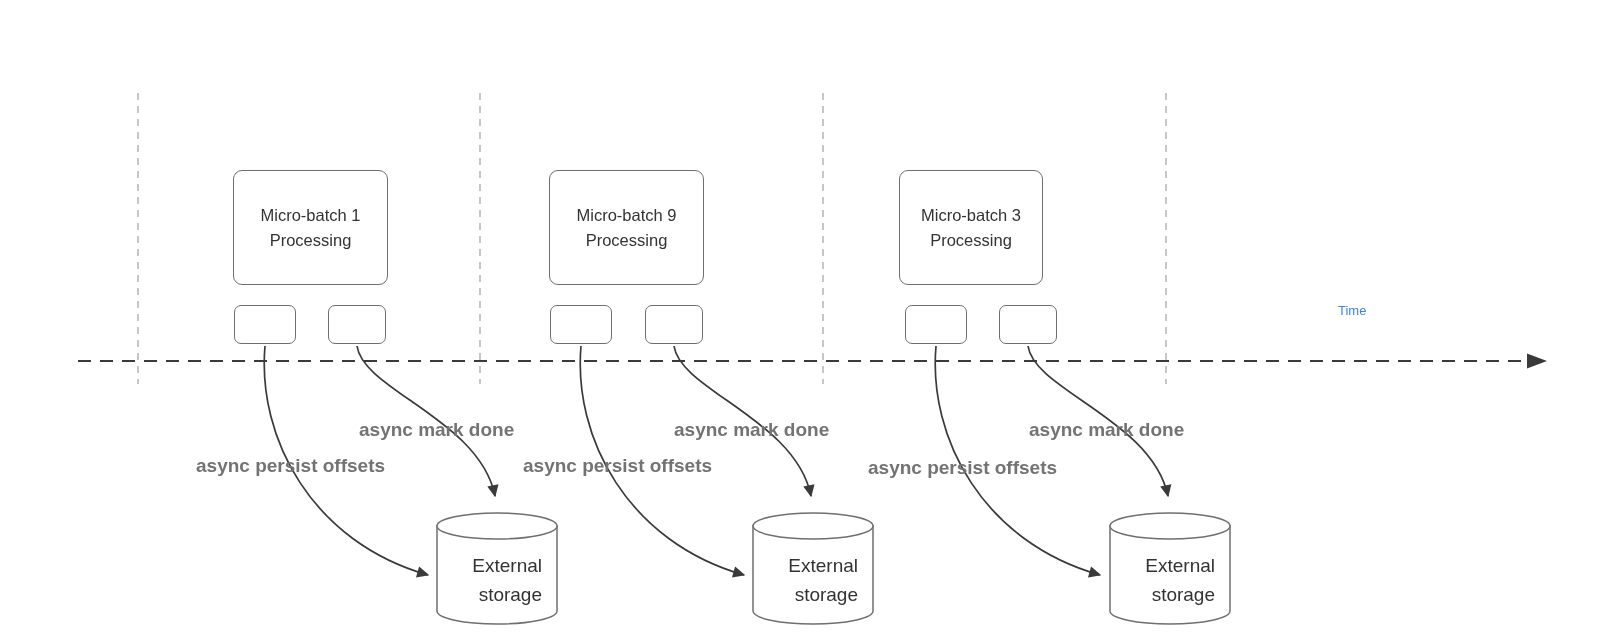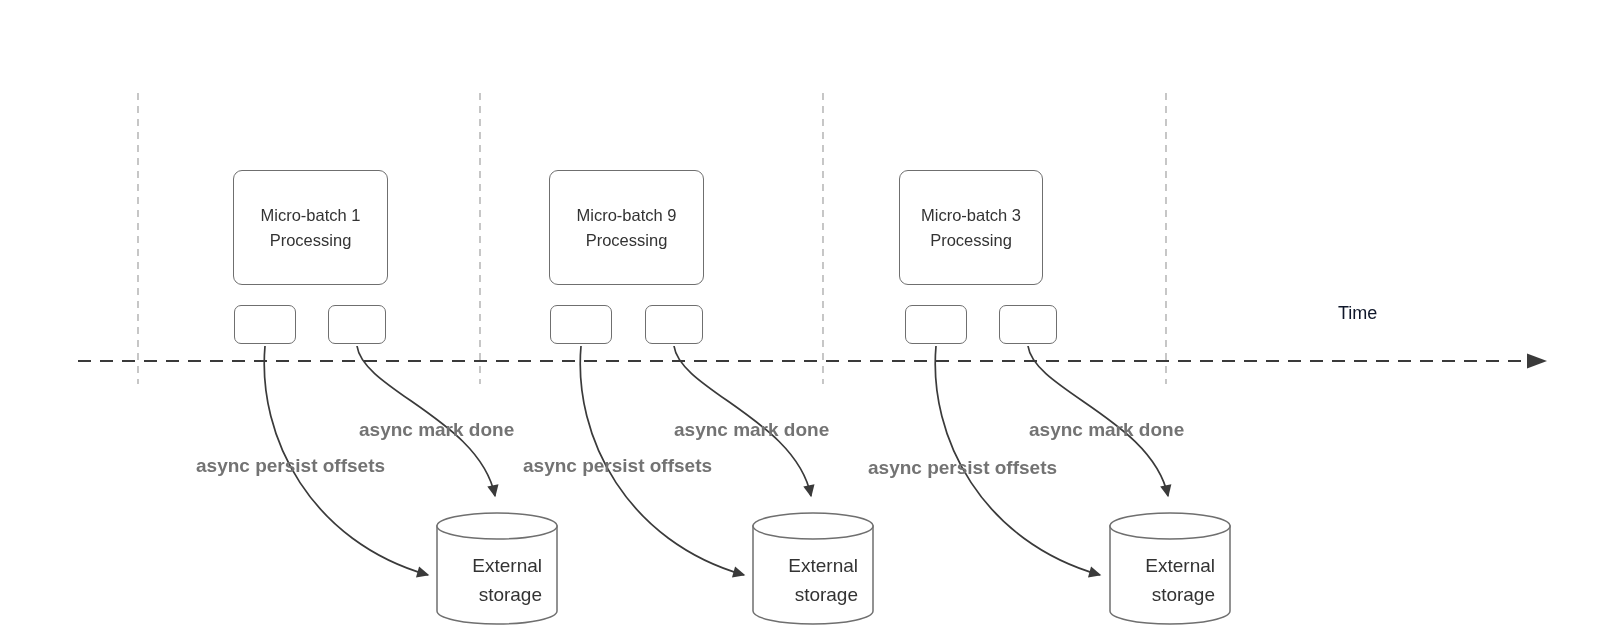--- a/index.html
+++ b/index.html
@@ -21,21 +21,21 @@
   .small-box{
     border:1.5px solid #6f6f6f;border-radius:7px;background:#ffffff;box-sizing:border-box;
   }
   .edge-label{
     font-size:19px;font-weight:bold;color:#737373;white-space:nowrap;
   }
   .storage-label{
     width:90px;text-align:right;font-size:19px;color:#333333;line-height:1.55;
   }
   .time-label{
-    font-size:18px;color:#0f172a;white-space:nowrap;
+    font-size:13px;color:#3b82f6;white-space:nowrap;
   }
 </style>
 </head>
 <body>
 
 <div class="canvas">
 
   <svg class="layer" width="1600" height="642" viewBox="0 0 1600 642">
     <defs>
       <marker id="arrowhead" viewBox="0 0 10 10" refX="8.5" refY="5" markerWidth="8" markerHeight="8" orient="auto-start-reverse">

